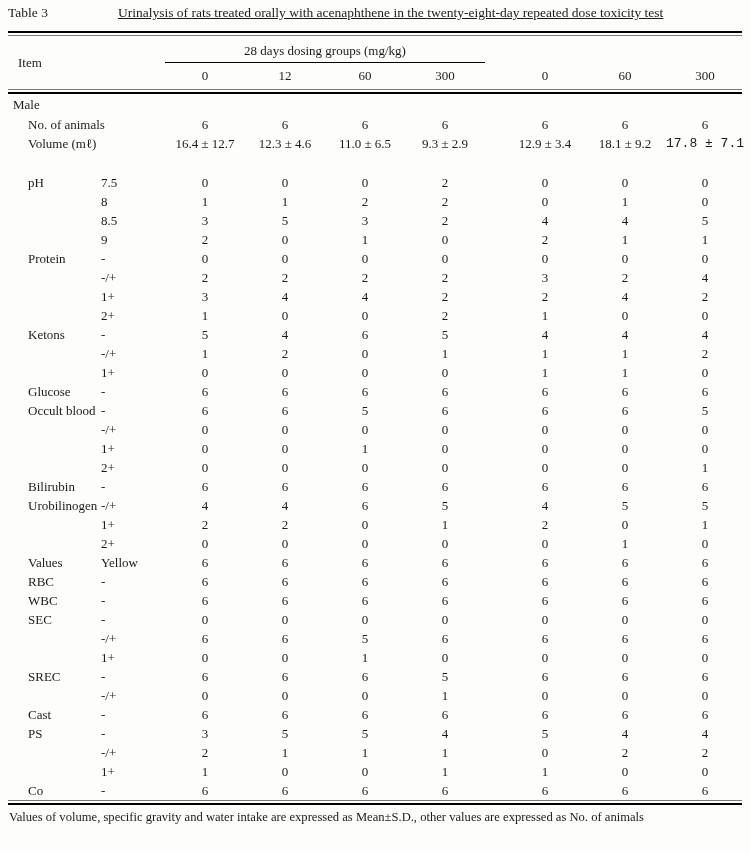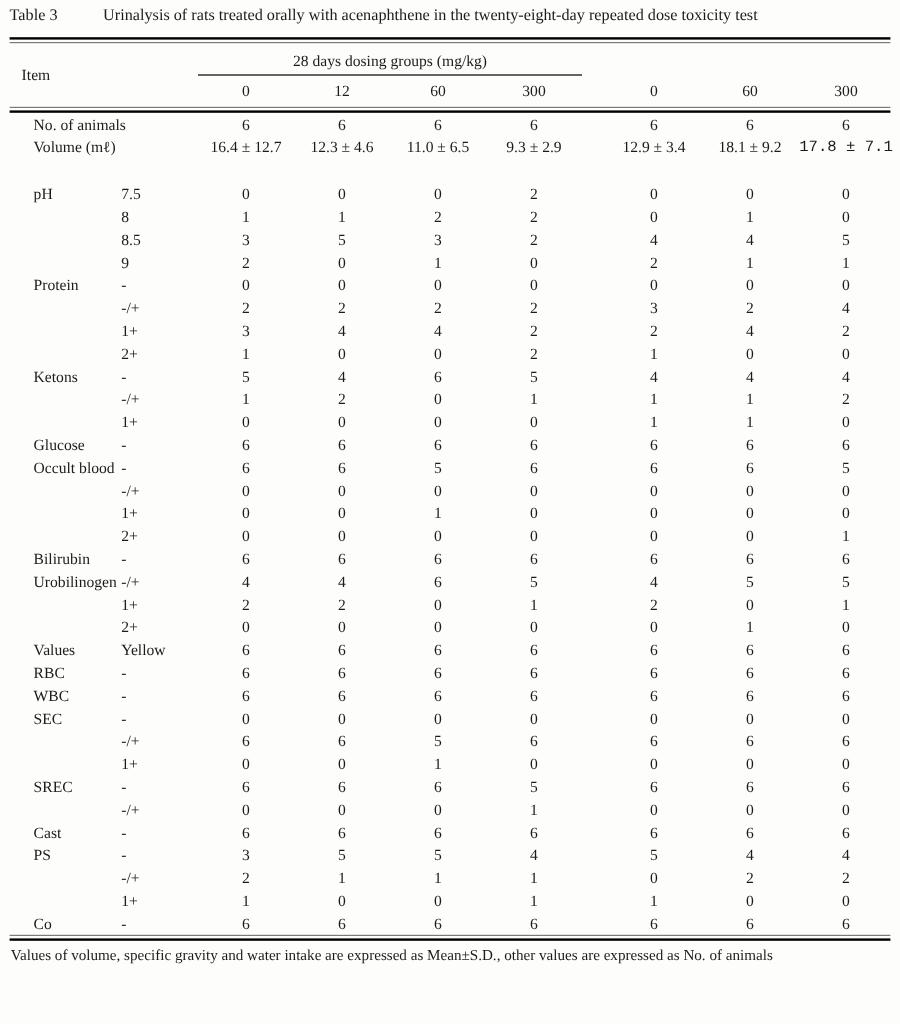--- a/index.html
+++ b/index.html
@@ -18,23 +18,24 @@
     --cols: 92px 65px 80px 80px 80px 80px 20px 80px 80px 80px;
   }
   
   .caption {
     display: flex;
     align-items: baseline;
     font-size: 13.5px;
     line-height: 17px;
     padding-left: 0px;
     margin-bottom: 10px;
+    gap: 32px;
   }
   .caption .cap-label { flex: 0 0 auto; }
-  .caption .cap-title { margin-left: 38px; }
+  .caption .cap-title { margin-left: 38px; text-decoration: underline; }
   
   .rule-top    { height: 2px; border-top: 2px solid #000; border-bottom: 1px solid #7a7a7a; }
   .rule-heavy  { height: 2px; border-top: 1px solid #7a7a7a; border-bottom: 2px solid #000; }
   
   .thead {
     display: grid;
     grid-template-columns: var(--cols);
     grid-template-rows: 27px 26px;
     font-size: 13px;
   }
@@ -107,20 +108,21 @@
     <div class="h-dose" style="grid-column:5">60</div>
     <div class="h-dose" style="grid-column:6">300</div>
     <div class="h-dose" style="grid-column:8">0</div>
     <div class="h-dose" style="grid-column:9">60</div>
     <div class="h-dose" style="grid-column:10">300</div>
   </div>
 
   <div class="rule-heavy"></div>
 
   <div class="tbody">
+    <div class="section-label">Male</div>
     <div id="male-rows">
         <div class="trow">
           <div class="c item" style="grid-column: 1;">No. of animals</div>
           <div class="c sub" style="grid-column: 2;"></div>
           <div class="c val" style="grid-column: 3;">6</div>
           <div class="c val" style="grid-column: 4;">6</div>
           <div class="c val" style="grid-column: 5;">6</div>
           <div class="c val" style="grid-column: 6;">6</div>
           <div class="c val" style="grid-column: 8;">6</div>
           <div class="c val" style="grid-column: 9;">6</div>

